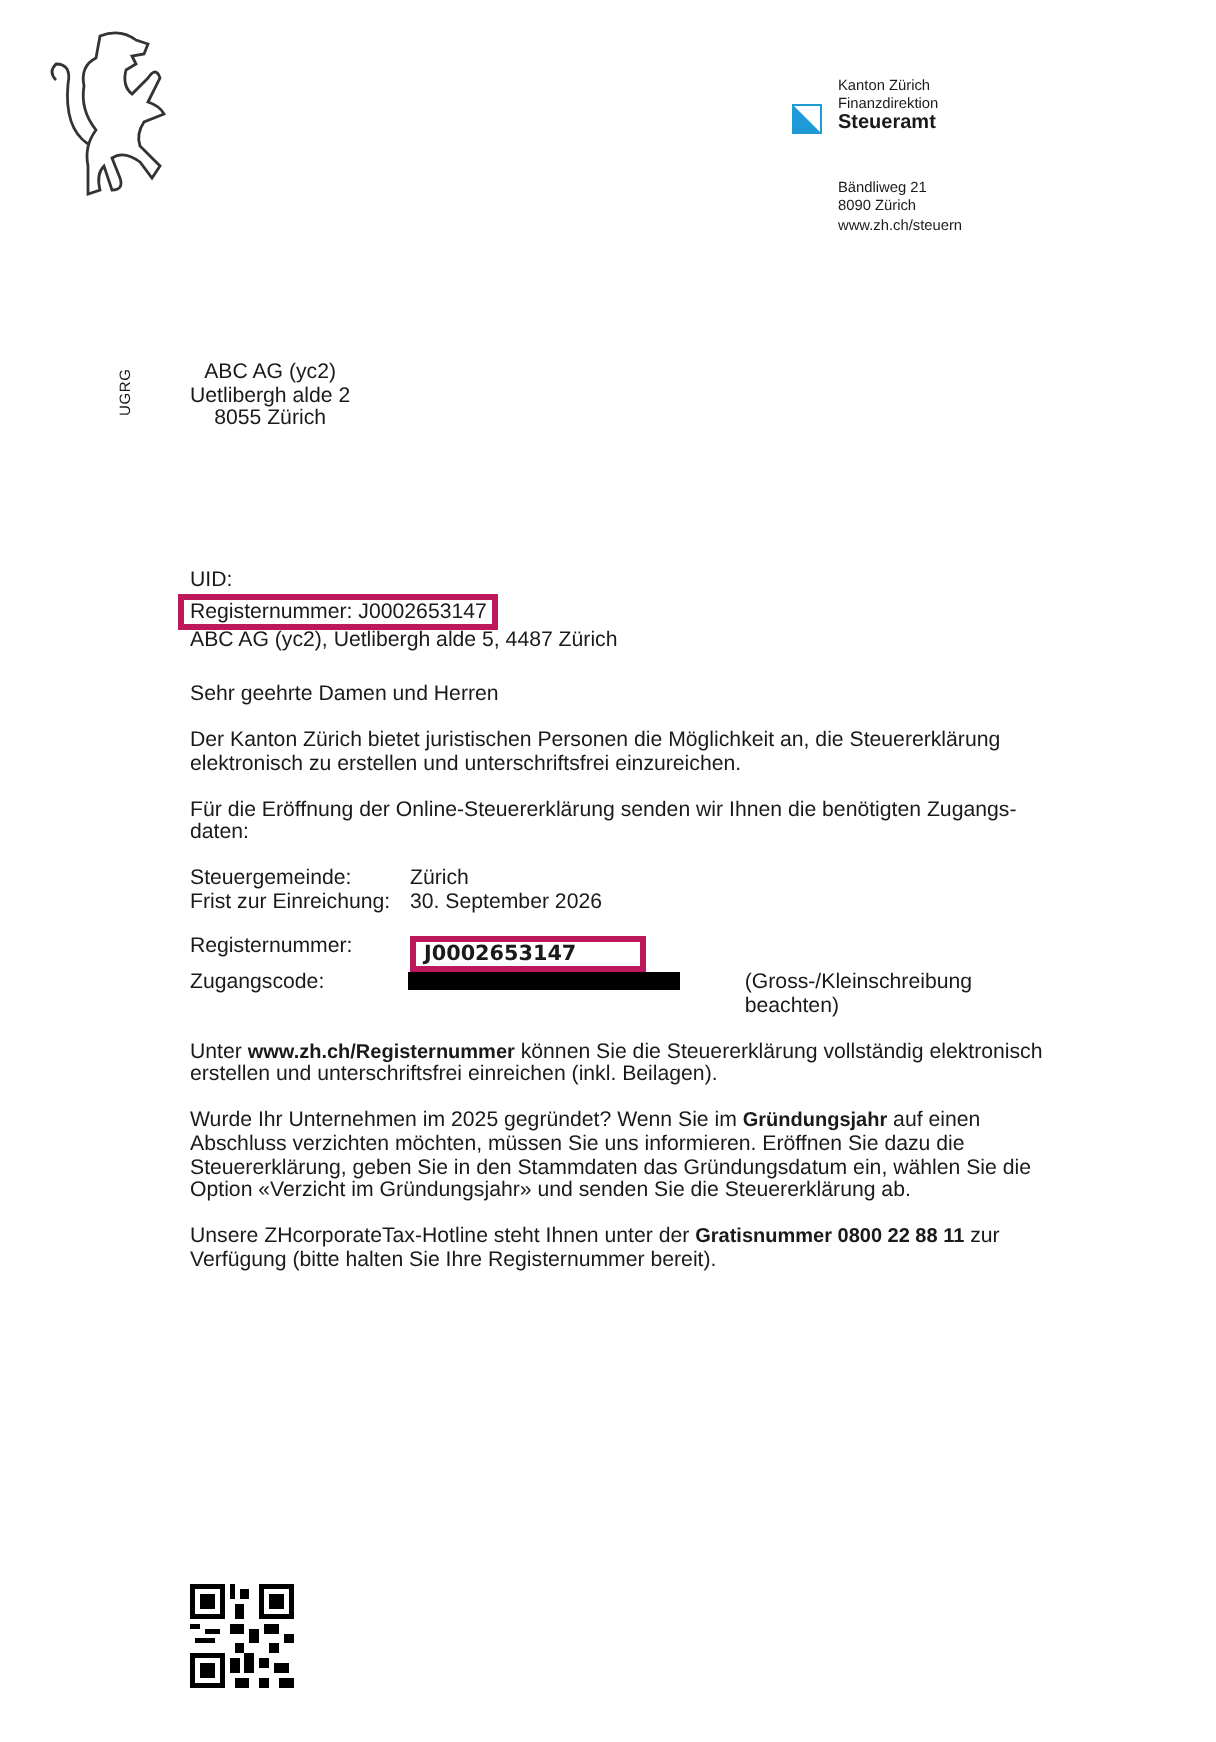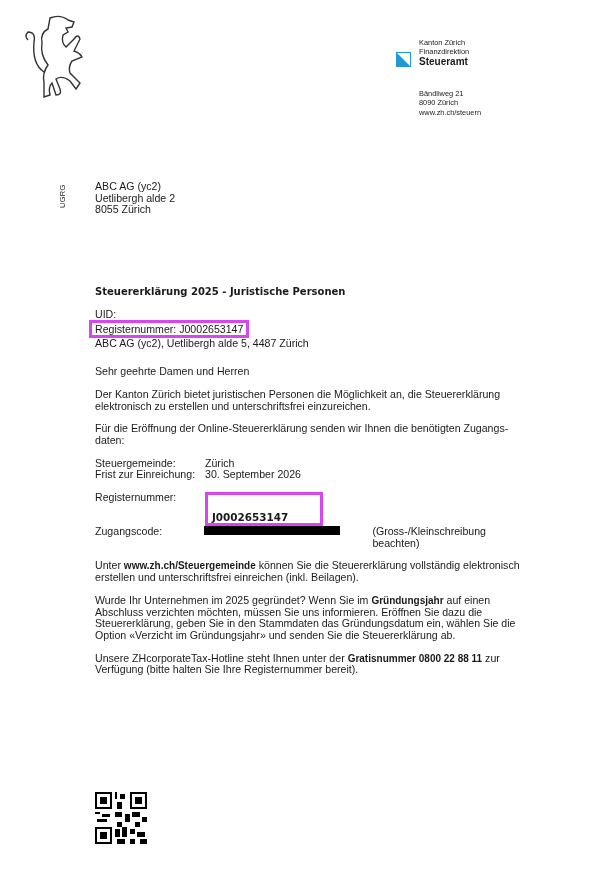--- a/index.html
+++ b/index.html
@@ -5,26 +5,26 @@
   html, body { margin:0; padding:0; background:#fff; }
   body { width:608px; height:871px; position:relative; overflow:hidden;
          font-family:"Liberation Sans", sans-serif; color:#1a1a1a; font-size:10.6px; }
   .abs { position:absolute; }
   .lion { left:20px; top:12px; width:70px; height:90px; }
   .sender { left:419px; top:38px; font-size:7.4px; line-height:9.4px; }
   .sender .b { font-weight:bold; }
   .zh-logo { left:396px; top:52px; width:15px; height:15px; }
   .addr2 { left:419px; top:89px; font-size:7.4px; line-height:9.4px; }
   .ugrg { left:58px; top:185px; font-size:7.5px; transform:rotate(-90deg); transform-origin:left top; top:208px; letter-spacing:0.3px; }
-  .recipient { left:95px; top:181px; line-height:11.5px; font-size:10.6px; }
+  .recipient { left:95px; top:181px; line-height:11.5px; font-size:10.6px;text-align:center; }
   .content { left:95px; top:274px; width:440px; line-height:11.7px; }
   .content p { margin:0; }
   .title { font-weight:bold; font-family:"DejaVu Sans", sans-serif; font-size:10px; margin-top:12px !important; }
   .gap { height:11px; }
-  .redbox { border:3px solid #d946ef; display:inline-block; padding:0 3px; margin-left:-6px; line-height:12px; }
+  .redbox { border:3px solid #be185d; display:inline-block; padding:0 3px; margin-left:-6px; line-height:12px; }
   .kv { display:flex; }
   .kv .k { width:110px; }
   .mono-b { font-weight:bold; font-family:"DejaVu Sans", sans-serif; font-size:10.4px; }
   .redact { display:inline-block; background:#000; width:137px; height:9px; vertical-align:middle; }
   .b { font-weight:bold; font-family:Liberation Sans, sans-serif; font-size:10px; }
   .qr { left:95px; top:792px; width:52px; height:52px; }
 </style>
 </head>
 <body>
 
@@ -51,21 +51,20 @@
 </div>
 
 <div class="abs ugrg">UGRG</div>
 <div class="abs recipient">
   <div>ABC AG (yc2)</div>
   <div>Uetlibergh alde 2</div>
   <div>8055 Zürich</div>
 </div>
 
 <div class="abs content">
-  <p class="title">Steuererklärung 2025 - Juristische Personen</p>
   <div class="gap"></div>
   <p>UID:</p>
   <p><span class="redbox">Registernummer: J0002653147</span></p>
   <p>ABC AG (yc2), Uetlibergh alde 5, 4487 Zürich</p>
   <div class="gap" style="height:16px"></div>
   <p>Sehr geehrte Damen und Herren</p>
   <div class="gap"></div>
   <p>Der Kanton Zürich bietet juristischen Personen die Möglichkeit an, die Steuererklärung elektronisch zu erstellen und unterschriftsfrei einzureichen.</p>
   <div class="gap"></div>
   <p>Für die Eröffnung der Online-Steuererklärung senden wir Ihnen die benötigten Zugangs-daten:</p>
@@ -74,29 +73,29 @@
       <span class="k">Steuergemeinde:</span>
       <span>Zürich</span>
     </div>
   <div class="kv">
       <span class="k">Frist zur Einreichung:</span>
       <span>30. September 2026</span>
     </div>
   <div class="gap"></div>
   <div class="kv">
     <span class="k">Registernummer:</span>
-    <span class="redbox mono-b" style="margin-left:0;padding:16px 8px 0 4px;width:100px">J0002653147</span>
+    <span class="redbox mono-b" style="margin-left:0;padding:0 8px 0 4px;width:100px">J0002653147</span>
   </div>
   <div class="kv">
     <span class="k">Zugangscode:</span>
     <span class="redact"></span>
     <span style="margin-left:32px">(Gross-/Kleinschreibung beachten)</span>
   </div>
   <div class="gap"></div>
-  <p><span>Unter </span><span class="b">www.zh.ch/Steuergemeinde</span><span> können Sie die Steuererklärung vollständig elektronisch erstellen und unterschriftsfrei einreichen (inkl. Beilagen).</span></p>
+  <p><span>Unter </span><span class="b">www.zh.ch/Registernummer</span><span> können Sie die Steuererklärung vollständig elektronisch erstellen und unterschriftsfrei einreichen (inkl. Beilagen).</span></p>
   <div class="gap"></div>
   <p><span>Wurde Ihr Unternehmen im 2025 gegründet? Wenn Sie im </span><span class="b">Gründungsjahr</span><span> auf einen Abschluss verzichten möchten, müssen Sie uns informieren. Eröffnen Sie dazu die Steuererklärung, geben Sie in den Stammdaten das Gründungsdatum ein, wählen Sie die Option «Verzicht im Gründungsjahr» und senden Sie die Steuererklärung ab.</span></p>
   <div class="gap"></div>
   <p><span>Unsere ZHcorporateTax-Hotline steht Ihnen unter der </span><span class="b">Gratisnummer 0800 22 88 11</span><span> zur Verfügung (bitte halten Sie Ihre Registernummer bereit).</span></p>
 </div>
 
 <svg class="abs qr" viewBox="0 0 21 21" shape-rendering="crispEdges">
   <g fill="#000">
     <rect x="0" y="0" width="7" height="7"></rect>
       <rect x="1" y="1" width="5" height="5" fill="#fff"></rect>

